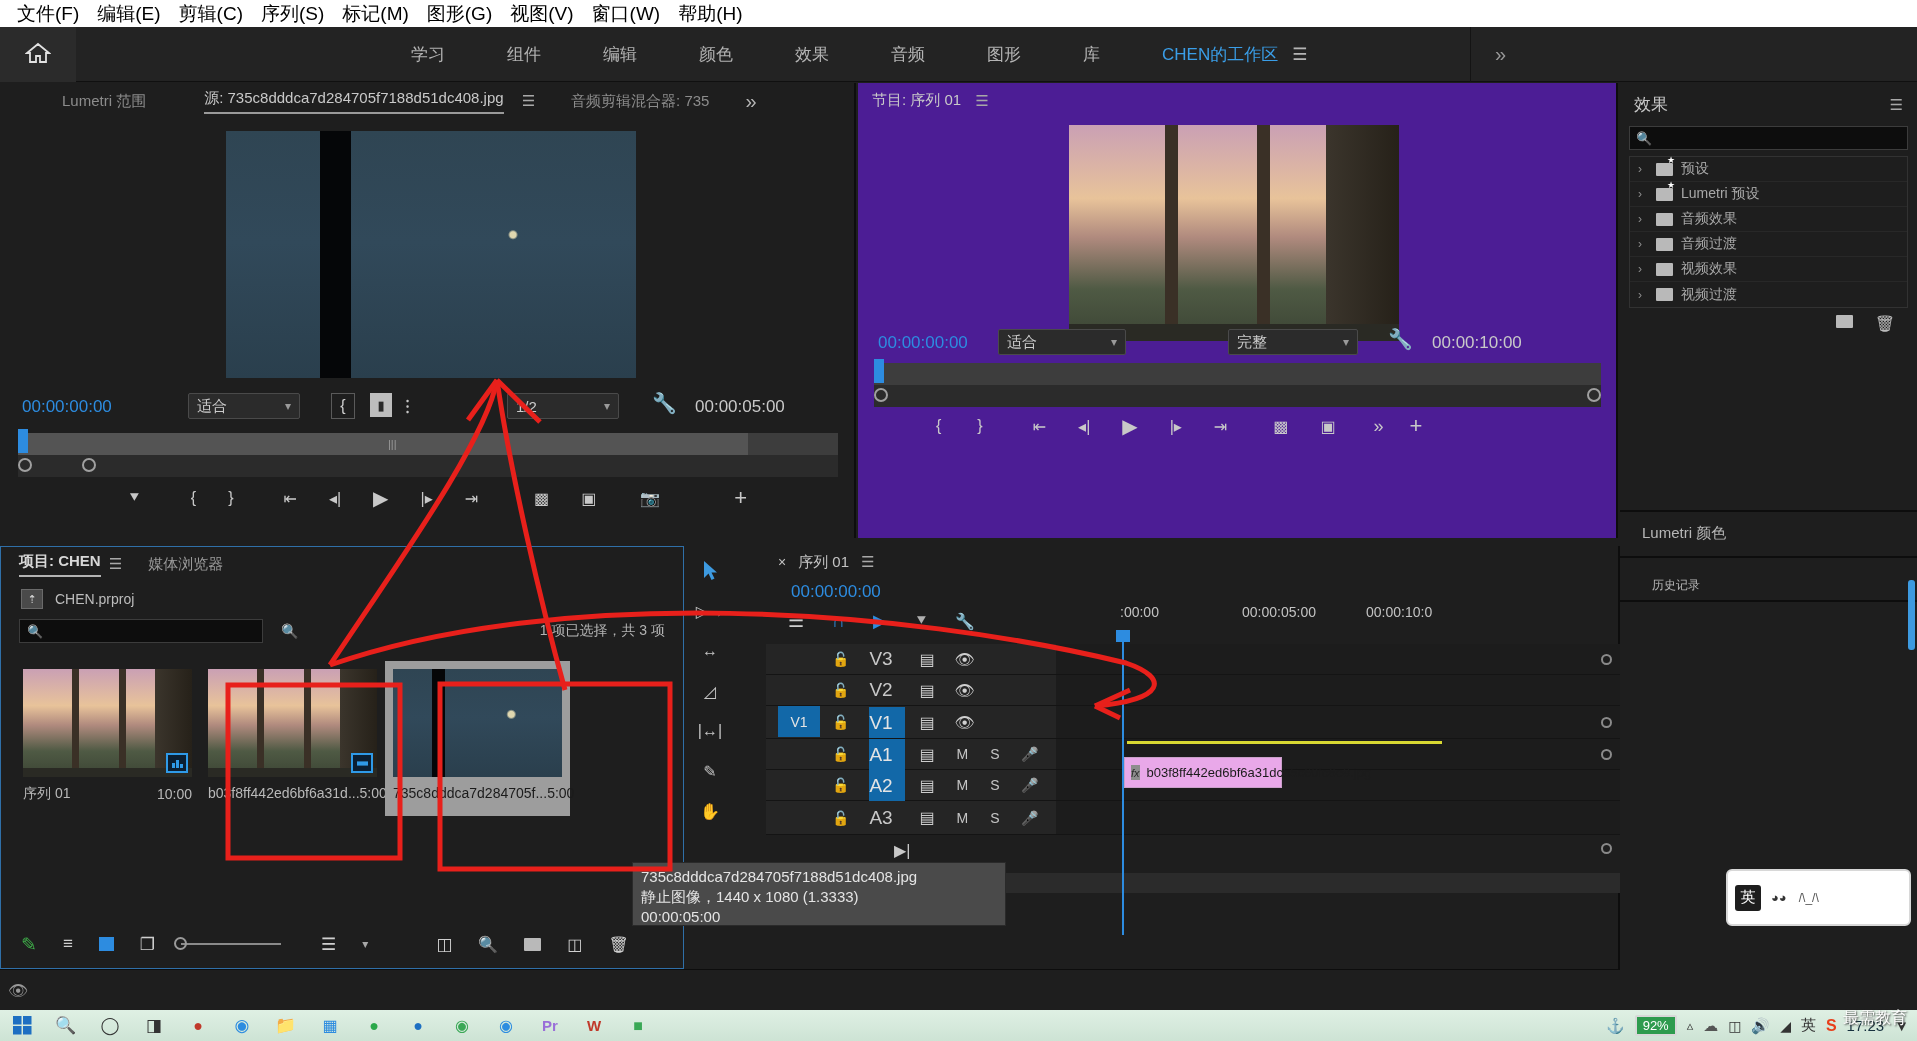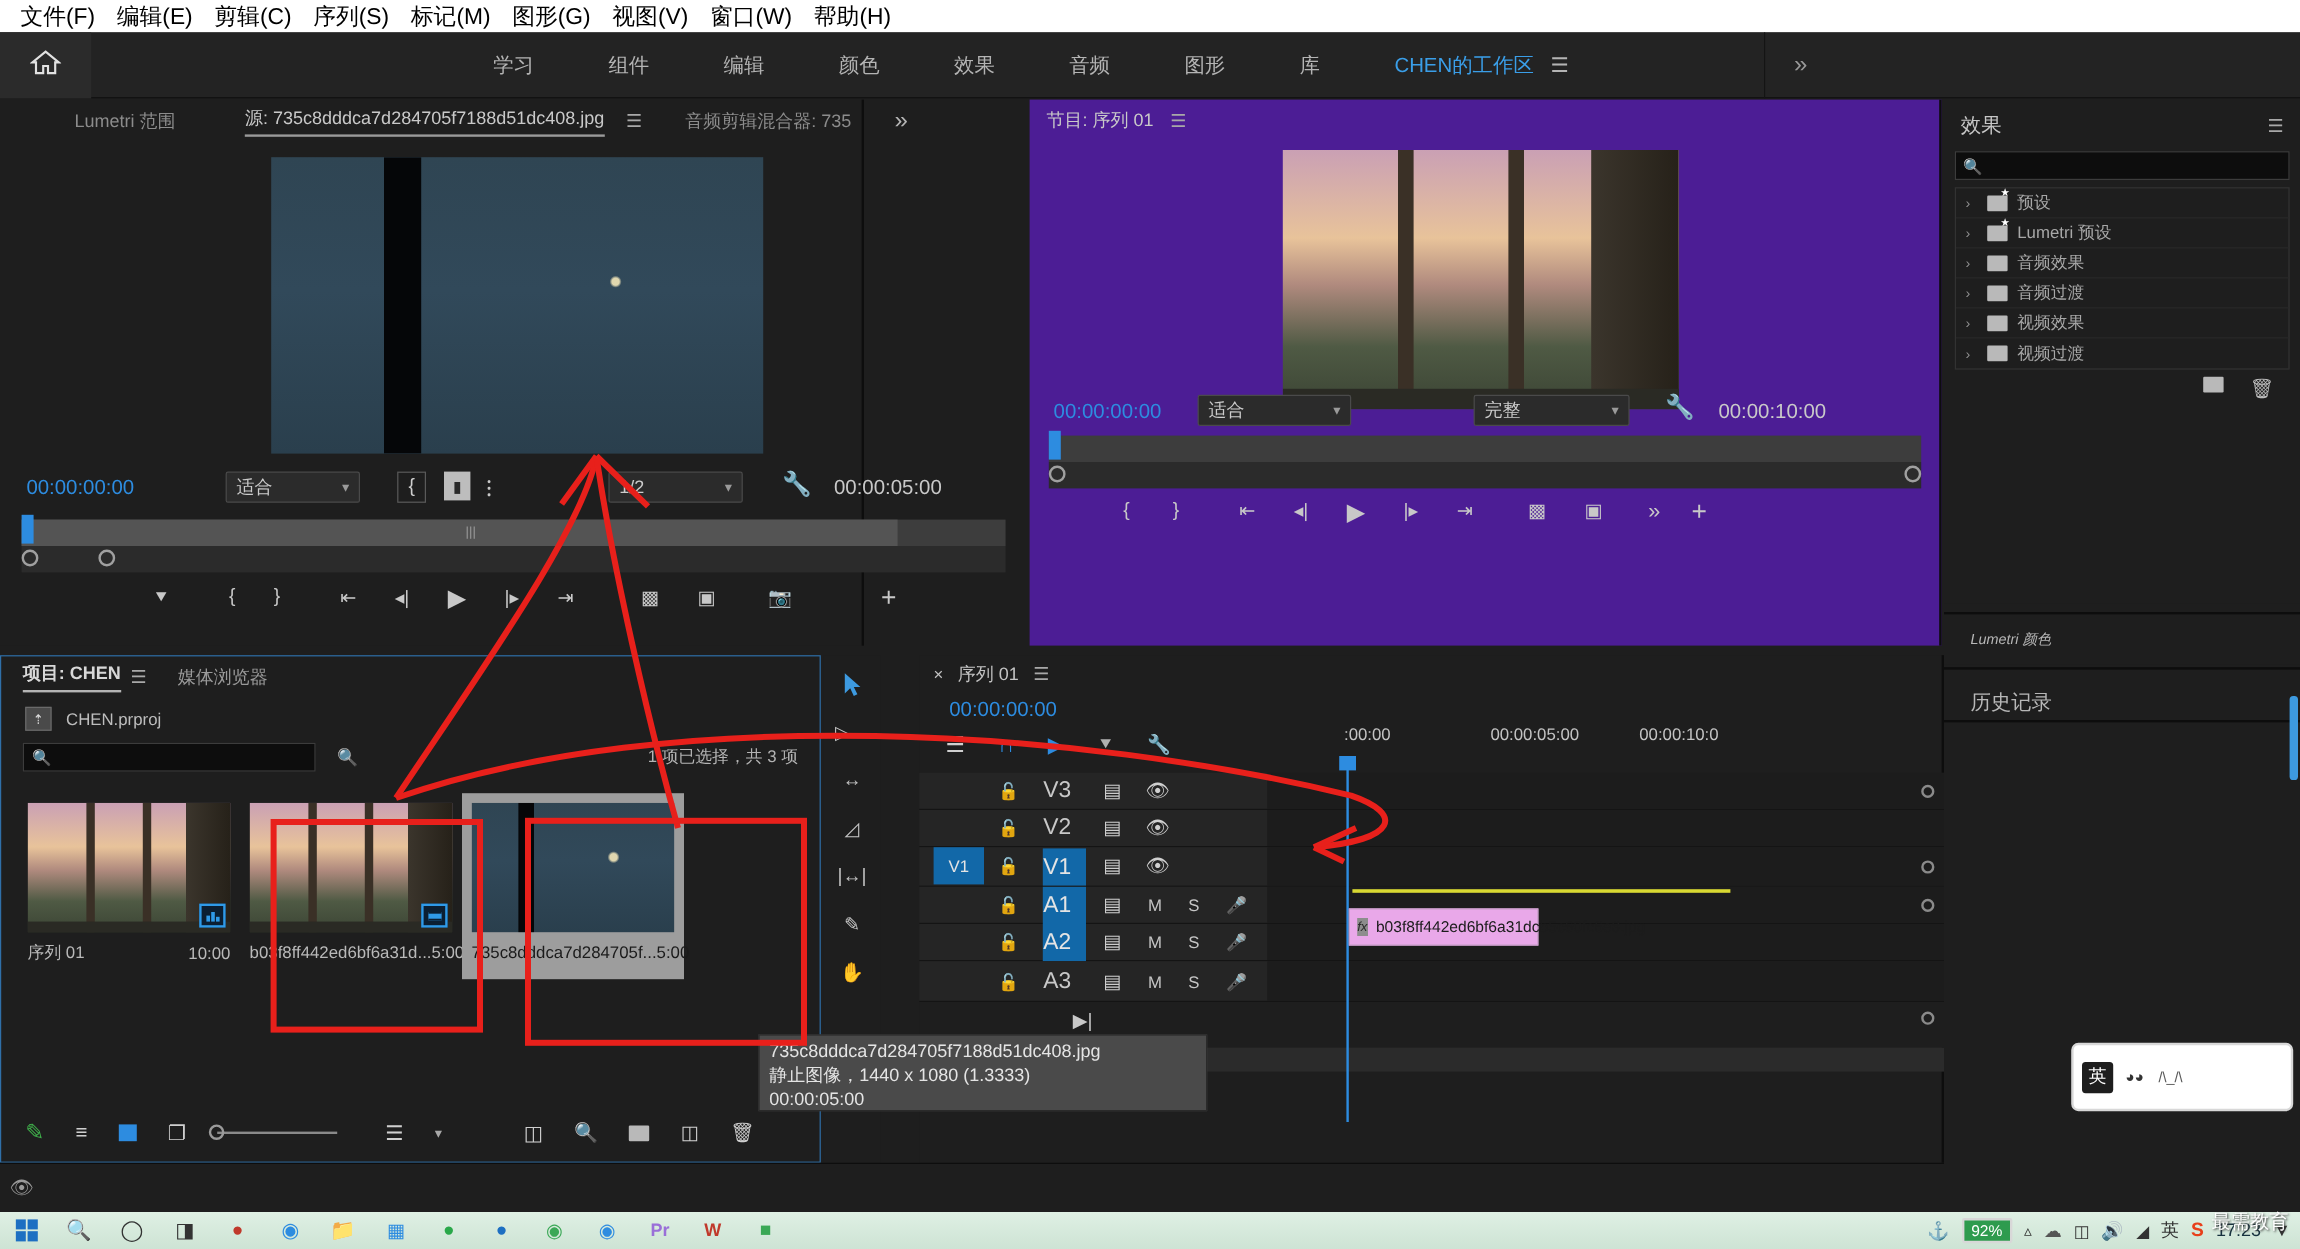--- a/index.html
+++ b/index.html
@@ -24,21 +24,21 @@
   #wsMenuIcon { color:#b4b4b4; font-size:17px; margin-left:4px; }
   #wsOverflow { position:absolute; left:1470px; top:0; height:55px; width:60px;
     display:flex; align-items:center; justify-content:center; color:#999; font-size:20px;
     border-left:1px solid #141414; }
 
   
   .panel { position:absolute; background:#1e1e1e; }
   .ham { color:#a8a8a8; font-size:15px; }
 
   
-  #srcPanel { left:0; top:83px; width:720px; height:455px; background:#1e1e1e;
+  #srcPanel { left:0; top:83px; width:856px; height:455px; background:#1e1e1e;
      border-right:2px solid #0d0d0d; }
   #srcTabs { position:absolute; left:0; top:0; width:856px; height:36px; display:flex;
      align-items:center; }
   #srcTabs .t { font-size:15px; color:#8c8c8c; white-space:nowrap; }
   #srcTabs .t1 { margin-left:62px; }
   #srcTabs .t2 { margin-left:58px; color:#c9c9c9; border-bottom:2px solid #9a9a9a;
      padding-bottom:4px; }
   #srcTabs .t3 { margin-left:18px; color:#a9a9a9; }
   #srcTabs .t4 { margin-left:36px; }
   #srcTabs .t5 { margin-left:36px; color:#b5b5b5; font-size:20px; }
@@ -85,24 +85,24 @@
   .fxList { margin:0 9px; border:1px solid #323232; }
   .fxItem { height:25px; display:flex; align-items:center; gap:8px; padding-left:8px;
      border-bottom:1px solid #282828; color:#a8a8a8; font-size:14px; }
   .chev { color:#8d8d8d; font-size:12px; width:10px; }
   .folder { width:17px; height:13px; background:#b9b9b9; border-radius:1px; position:relative; }
   .folder.star::after { content:"★"; position:absolute; right:-2px; top:-8px;
      font-size:9px; color:#fff; }
   .fxFooter { display:flex; justify-content:flex-end; gap:22px; padding:6px 22px 0 0; }
   #lumetriBar { position:absolute; left:1620px; top:510px; width:297px; height:44px;
      background:#1e1e1e; border-top:2px solid #0d0d0d; display:flex; align-items:center;
-     padding-left:22px; color:#b7b7b7; font-size:12px;font-style:italic; }
+     padding-left:22px; color:#b7b7b7; font-size:15px; }
   #histBar { position:absolute; left:1620px; top:556px; width:297px; height:56px;
      background:#1e1e1e; border-top:2px solid #0d0d0d; display:flex; align-items:center;
-     padding-left:22px; color:#b7b7b7; font-size:17px; }
+     padding-left:32px; color:#b7b7b7; font-size:12px; }
   #rightFill { position:absolute; left:1620px; top:600px; width:297px; height:390px;
      background:#1e1e1e; border-top:2px solid #0d0d0d; }
   #rightScroll { position:absolute; left:1908px; top:580px; width:7px; height:70px;
      background:#3d9ae0; border-radius:3px; }
 
   
   #projPanel { left:0; top:546px; width:684px; height:423px; background:#1e1e1e;
      border:1px solid #2f6fa8; }
   #projTabs { height:34px; display:flex; align-items:center; padding-left:18px; gap:8px; }
   #projTabs .pt { color:#9a9a9a; font-size:15px; }

